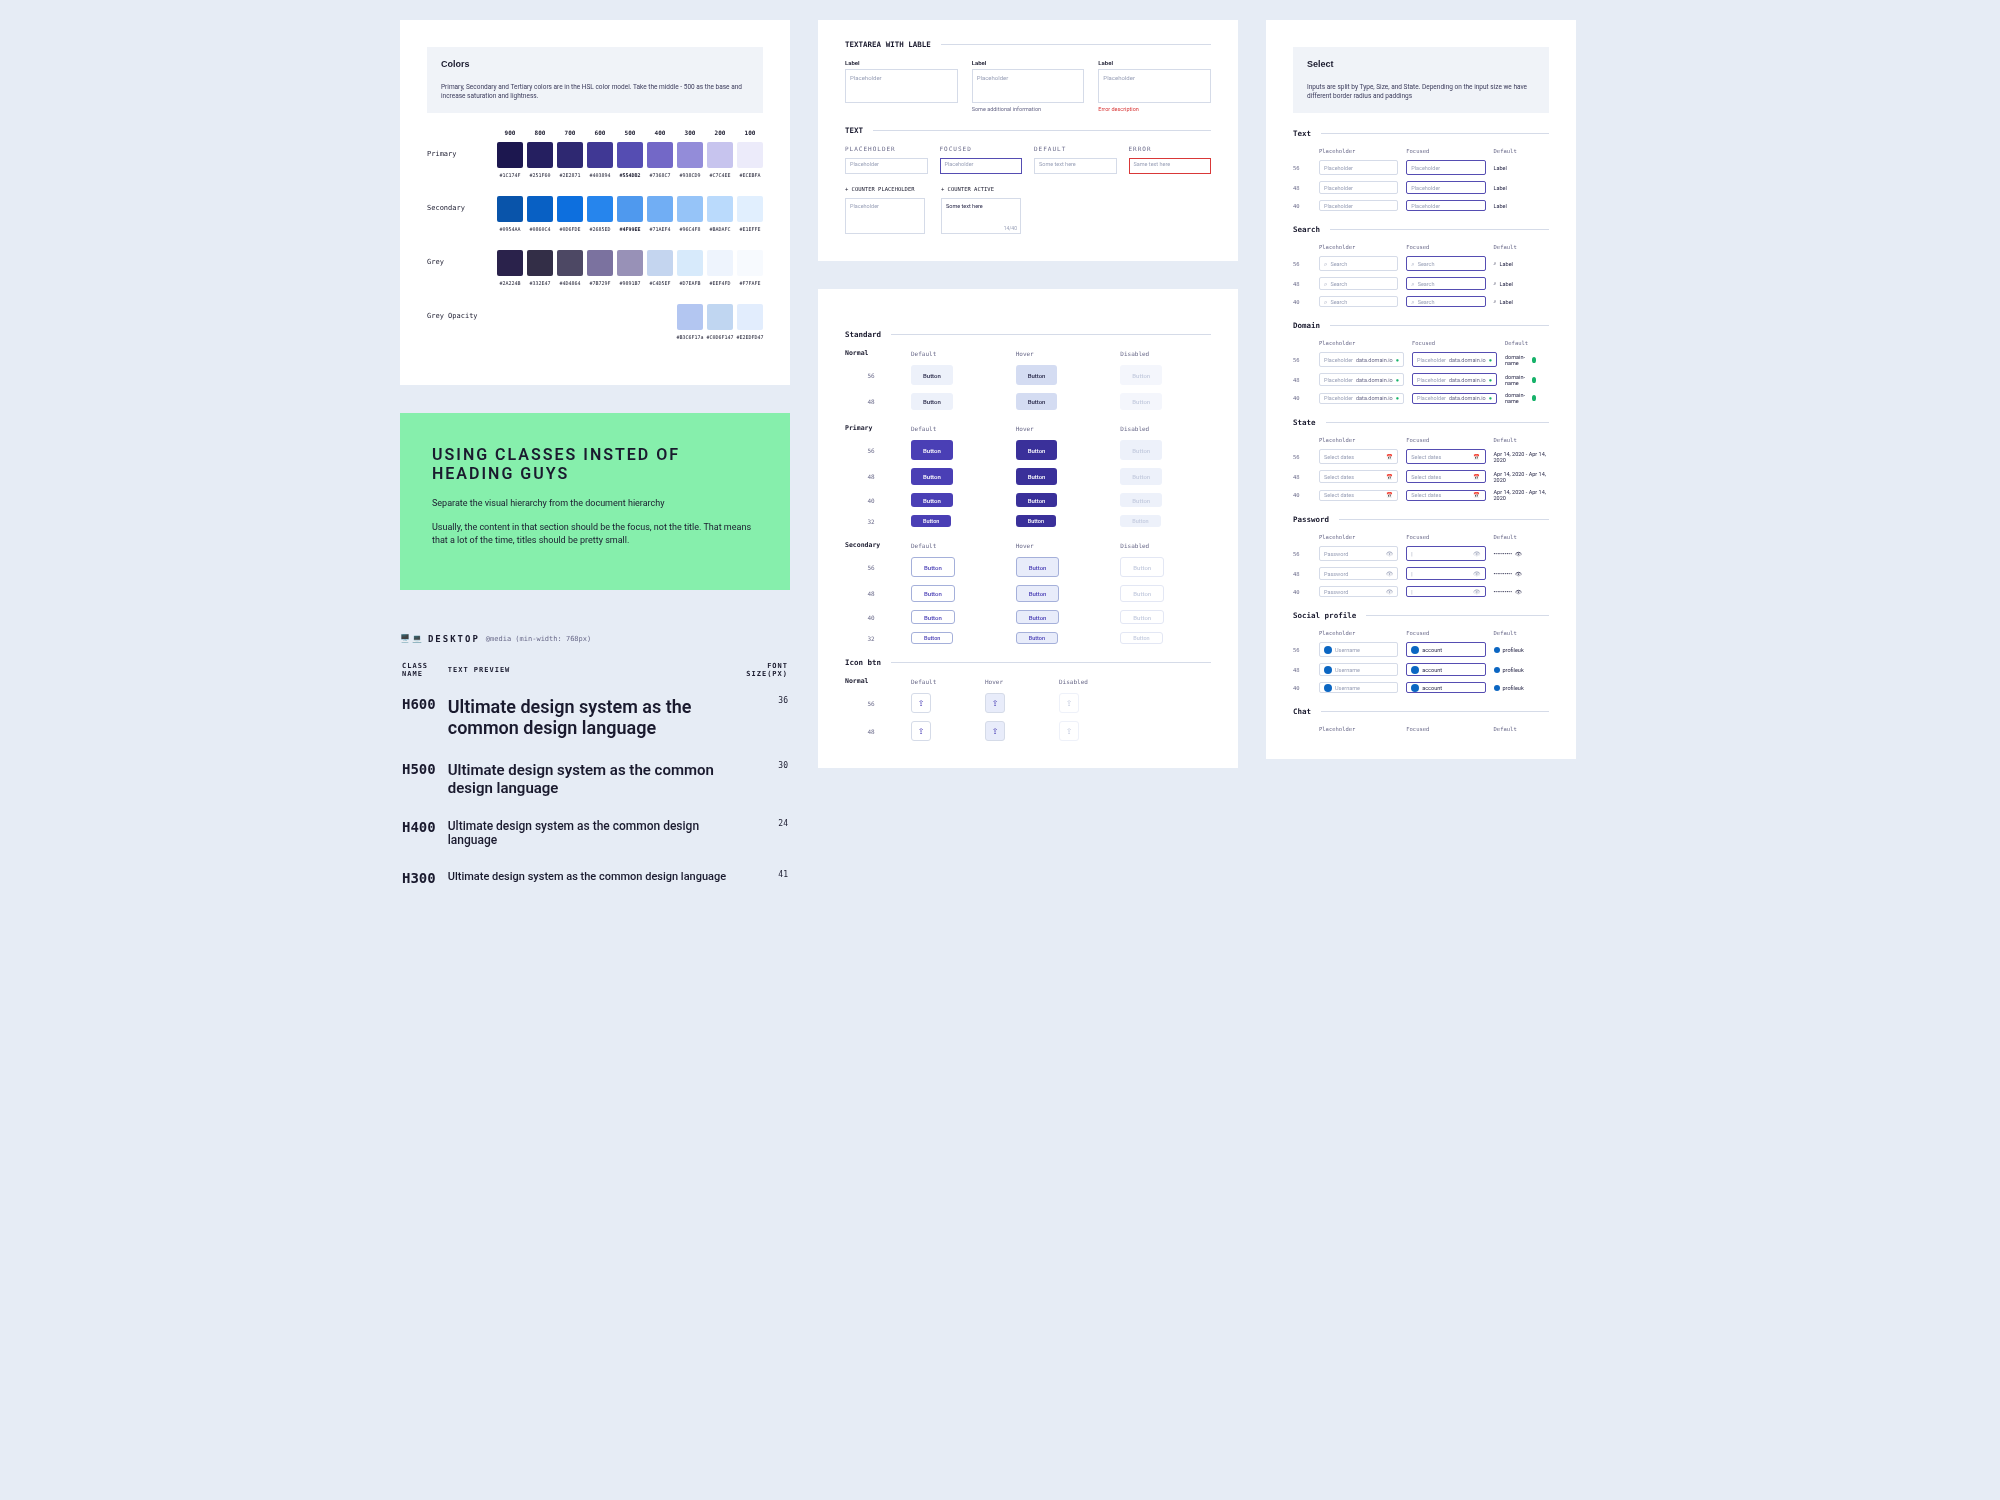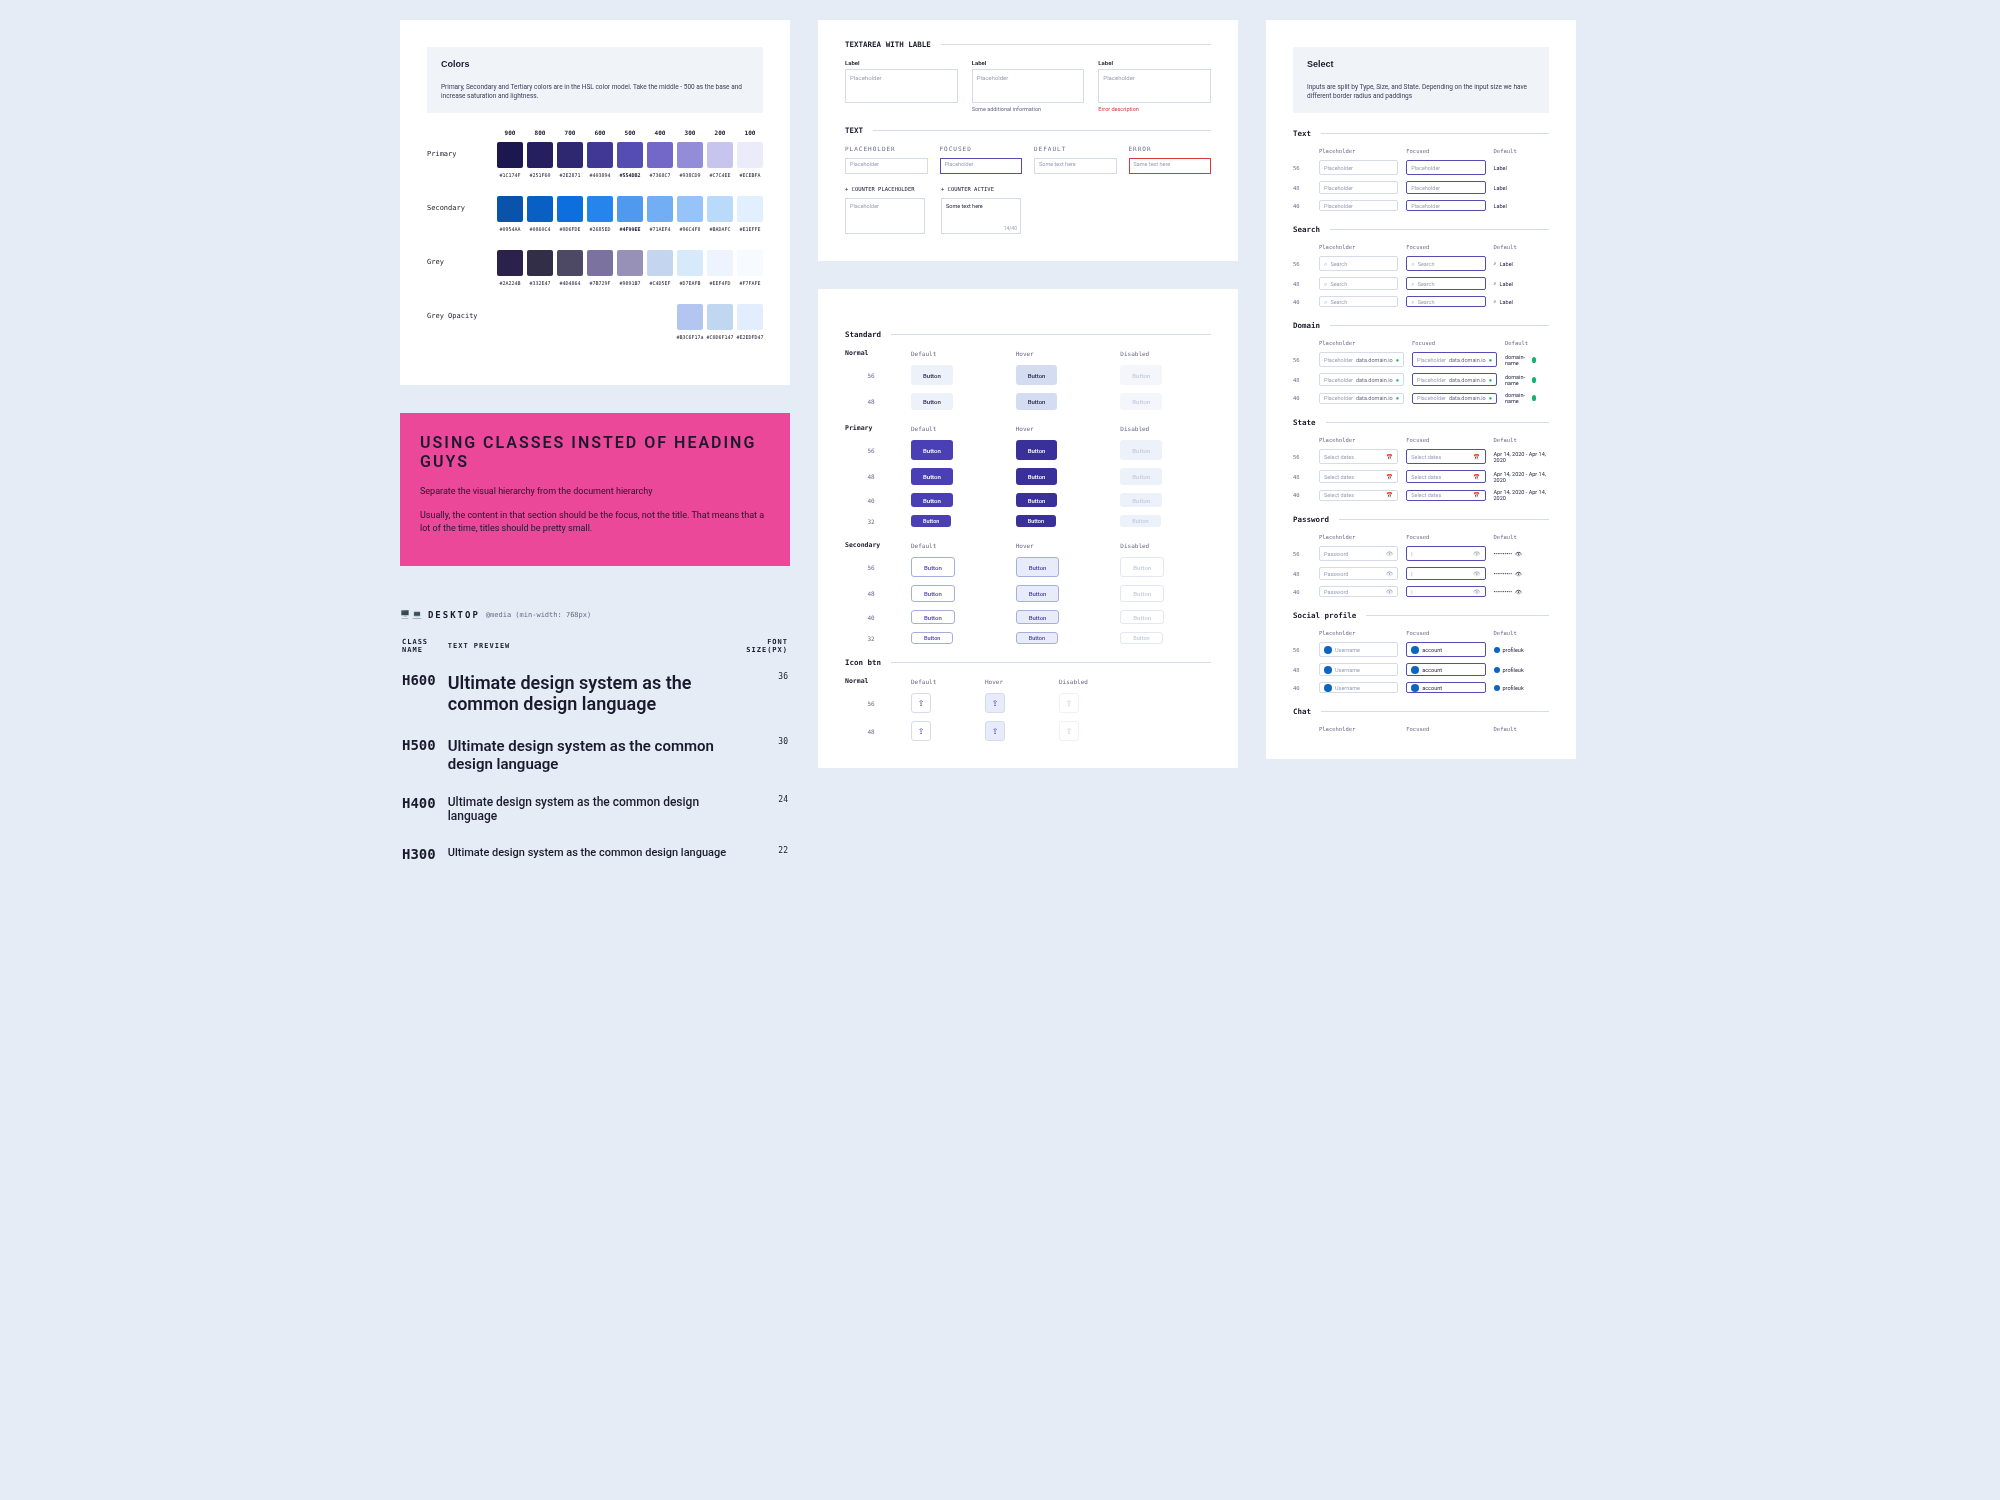--- a/index.html
+++ b/index.html
@@ -30,21 +30,21 @@
 .color-head { display: flex; gap: 4px; margin-left: 70px; margin-bottom: 6px; }
 .color-head div { width: 26px; text-align: center; font-size: 6px; font-weight: 600; font-family: Menlo, monospace; }
 .color-row { display: flex; align-items: flex-start; margin-bottom: 18px; }
 .color-row .label { width: 70px; font-size: 7px; font-family: Menlo, monospace; padding-top: 8px; }
 .swatches { display: flex; gap: 4px; }
 .swatch { width: 26px; display: flex; flex-direction: column; align-items: center; }
 .swatch .box { width: 26px; height: 26px; border-radius: 2px; }
 .swatch .hex { font-size: 5px; font-family: Menlo, monospace; margin-top: 4px; }
 
 
-.typo-card { background: #ec4899; padding: 20px; }
+.typo-card { background: #86efac; padding: 32px; }
 .typo-title { font-size: 16px; font-weight: 600; text-transform: uppercase; letter-spacing: 2px; margin-bottom: 14px; }
 .typo-body p { font-size: 9px; line-height: 1.5; margin-bottom: 10px; }
 .device-row { display: flex; align-items: center; gap: 6px; margin: 16px 0 10px; }
 .device-row .label { font-family: Menlo, monospace; font-size: 9px; font-weight: 700; letter-spacing: 2px; }
 .device-row .meta { font-family: Menlo, monospace; font-size: 7px; color: #6a6a8a; }
 .typo-table { width: 100%; }
 .typo-table thead td { font-family: Menlo, monospace; font-size: 7px; font-weight: 600; letter-spacing: 1px; padding: 6px 0; }
 .typo-table tbody td { padding: 10px 0; vertical-align: top; }
 .typo-table .cls { font-family: Menlo, monospace; font-size: 14px; font-weight: bold; }
 .typo-table .sz { font-family: Menlo, monospace; font-size: 8px; text-align: right; }
@@ -317,21 +317,21 @@
               <td>
                 <div class="prev h400">Ultimate design system as the common design language</div>
               </td>
               <td class="sz">24</td>
             </tr>
             <tr>
               <td class="cls">H300</td>
               <td>
                 <div class="prev h300">Ultimate design system as the common design language</div>
               </td>
-              <td class="sz">22</td>
+              <td class="sz">41</td>
             </tr>
           </tbody>
     </table>
   </div>
 
 </div>
 
 <div class="col">
 
   <div class="card" style="padding-top:6px">

